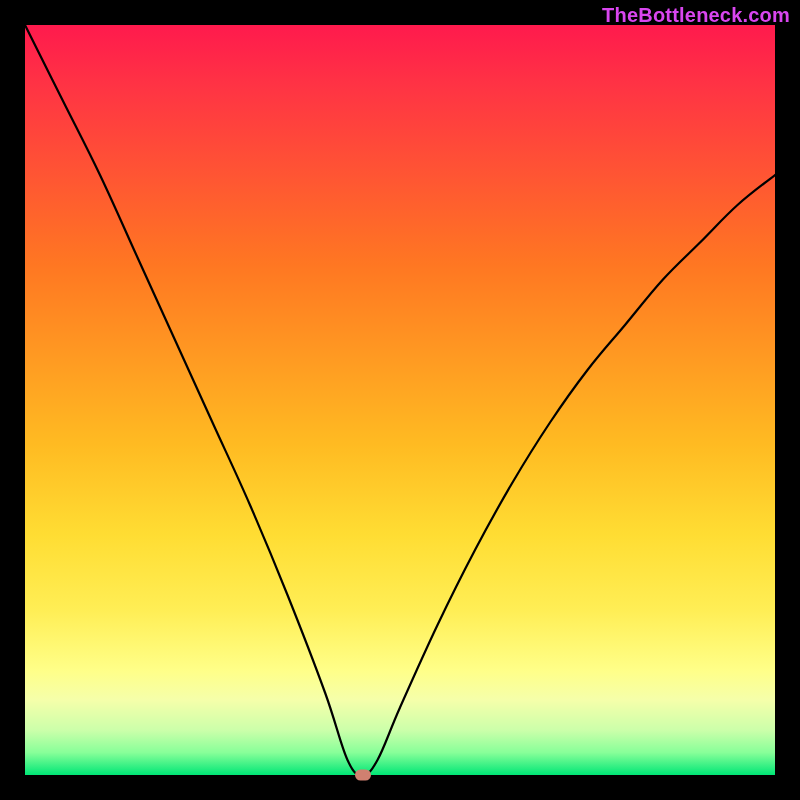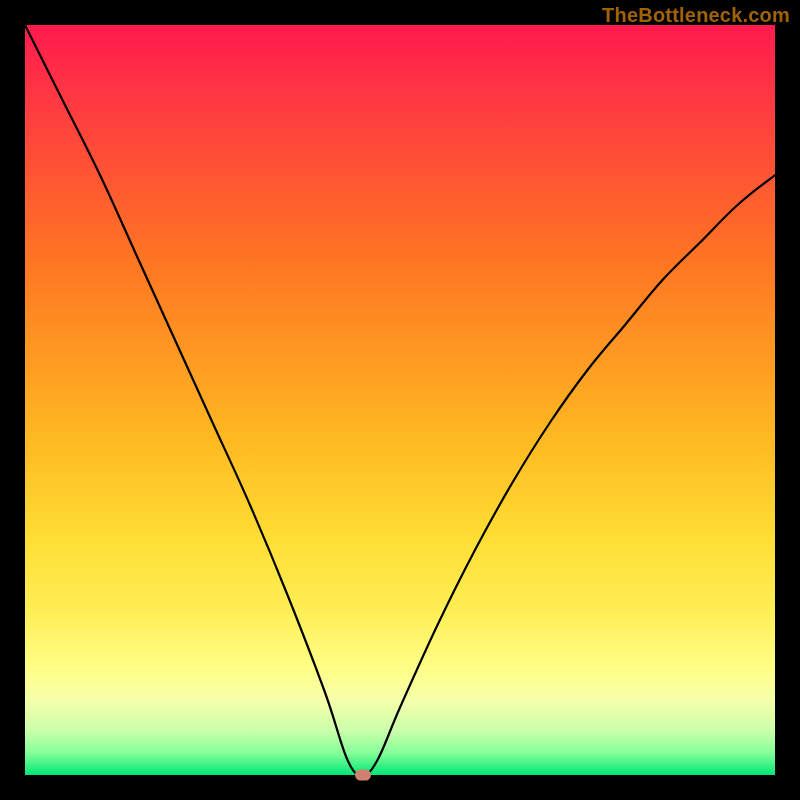--- a/index.html
+++ b/index.html
@@ -51,21 +51,21 @@
     width: 16px;
     height: 11px;
     border-radius: 6px;
     background: #d08070;
     transform: translate(-50%, -50%);
   }
   .watermark {
     position: absolute;
     top: 4px;
     right: 10px;
-    color: #a16207;
+    color: #d946ef;
     font-size: 20px;
     font-weight: 600;
     letter-spacing: 0.2px;
     user-select: none;
   }
 </style>
 </head>
 <body>
 
 <div class="frame">

